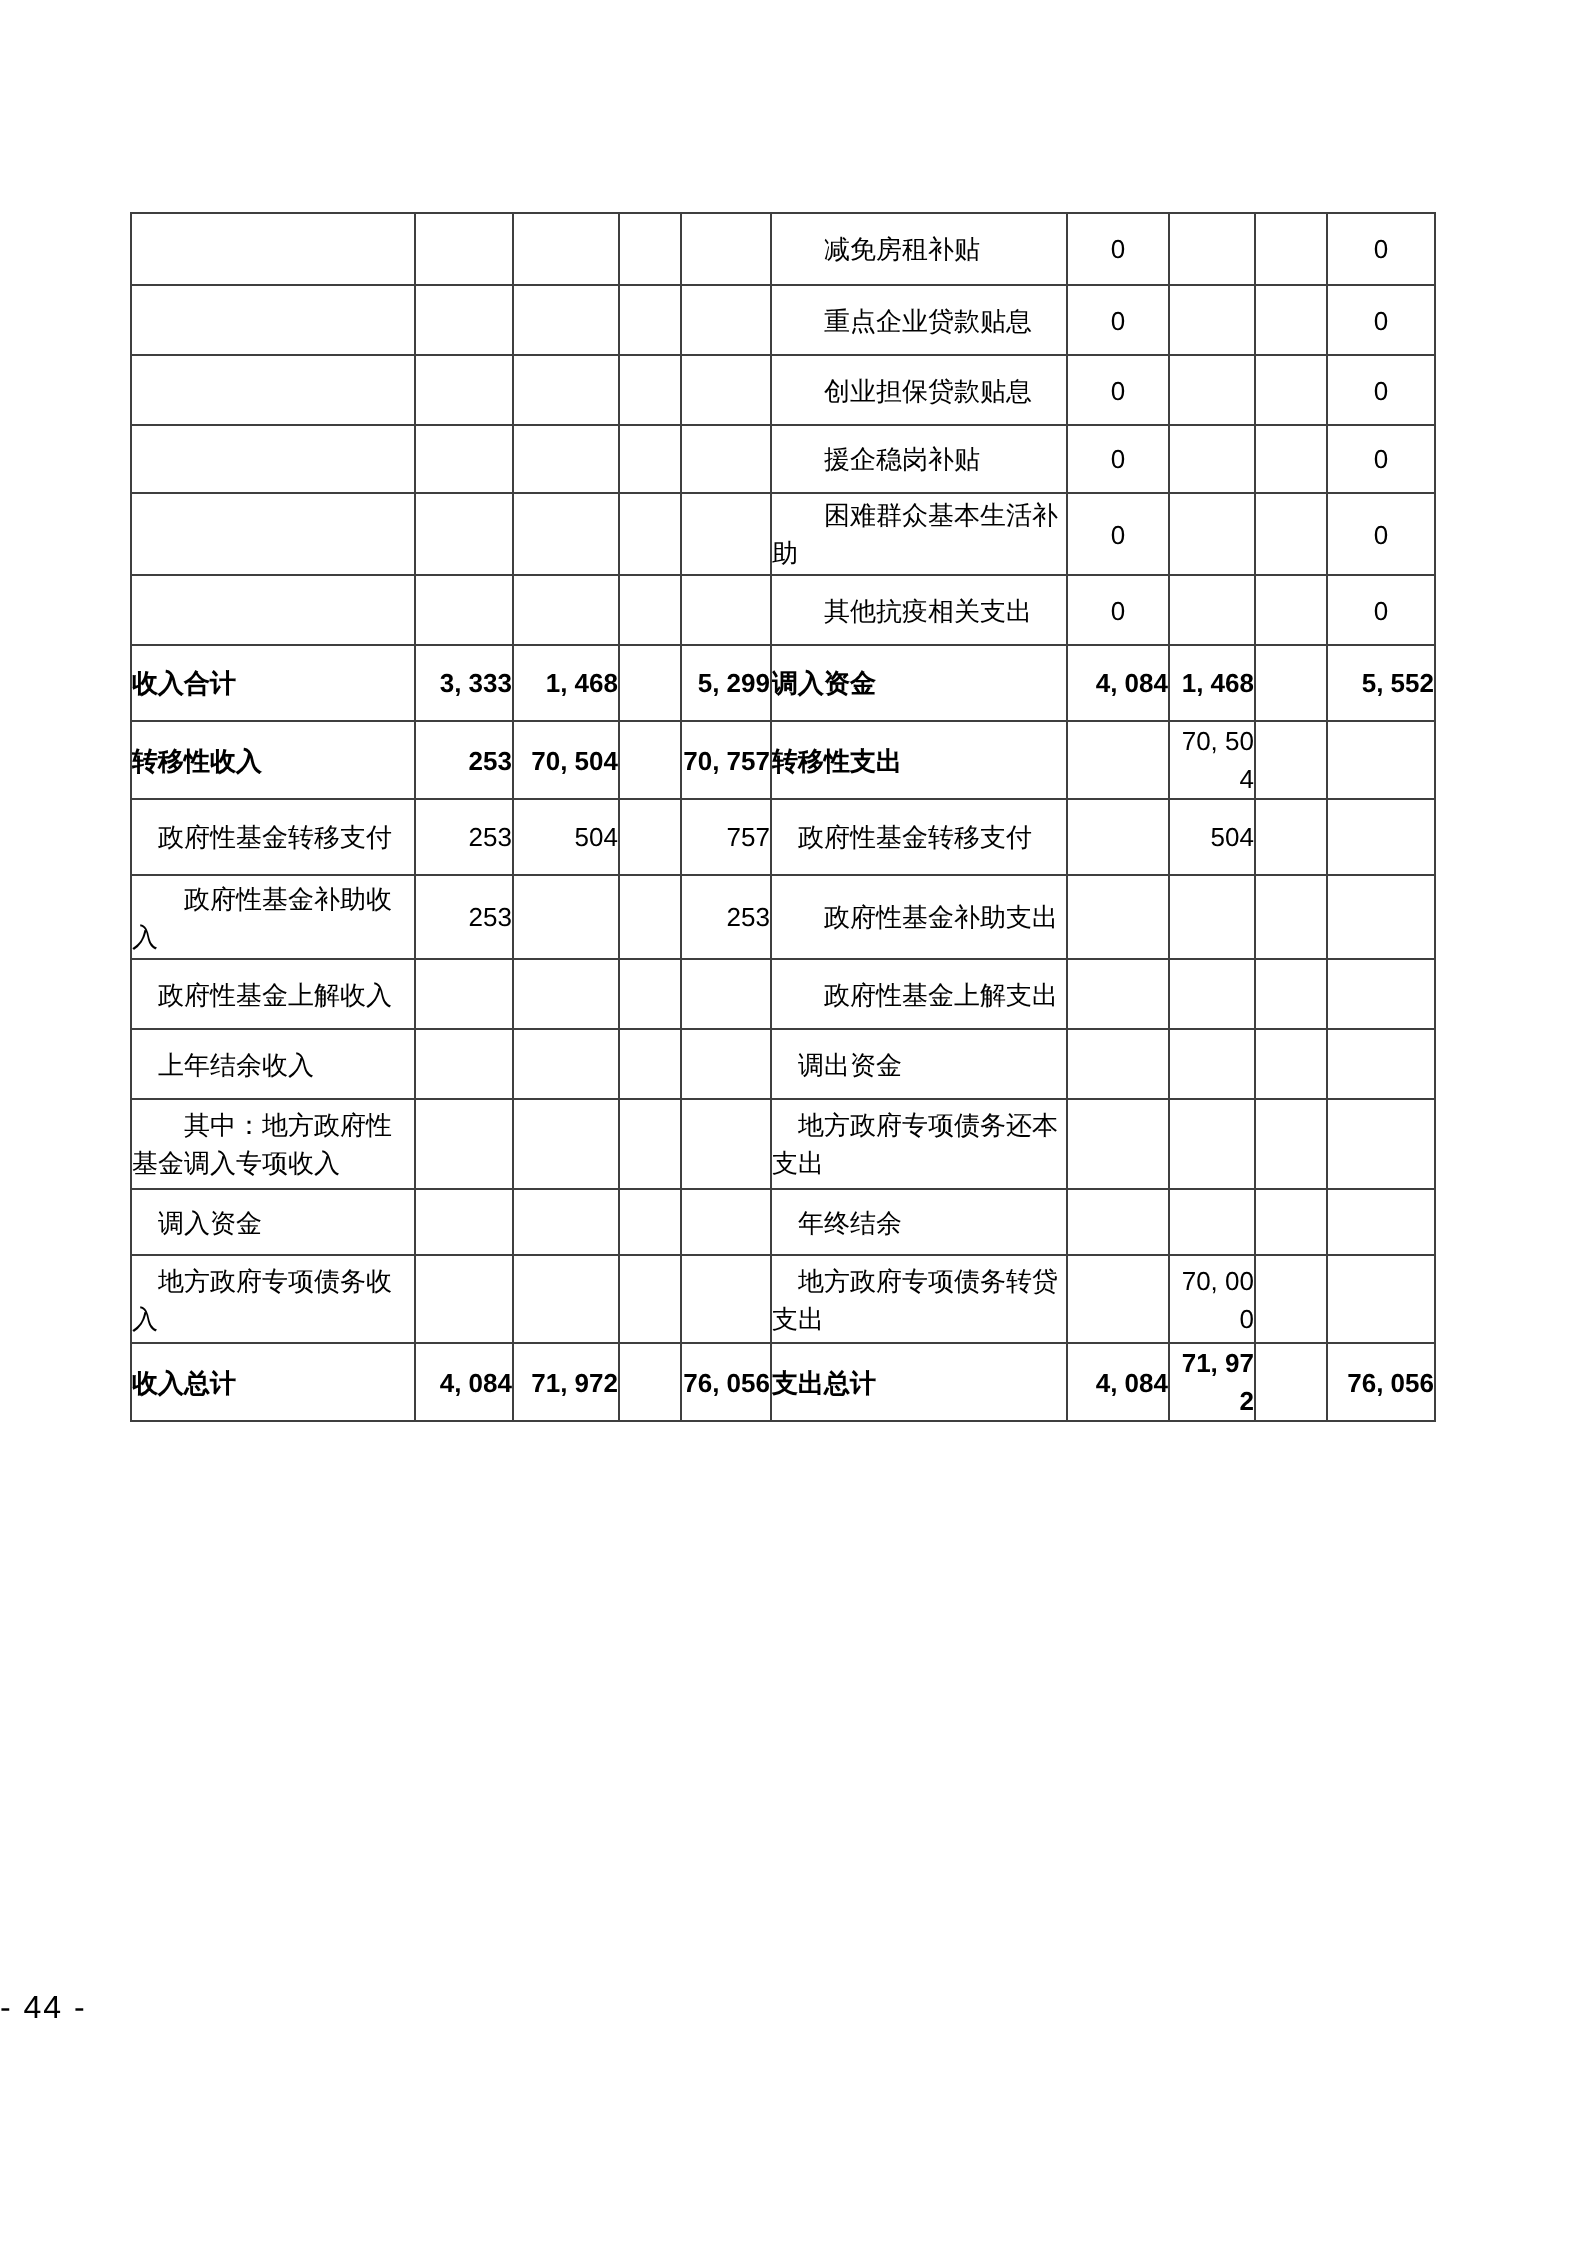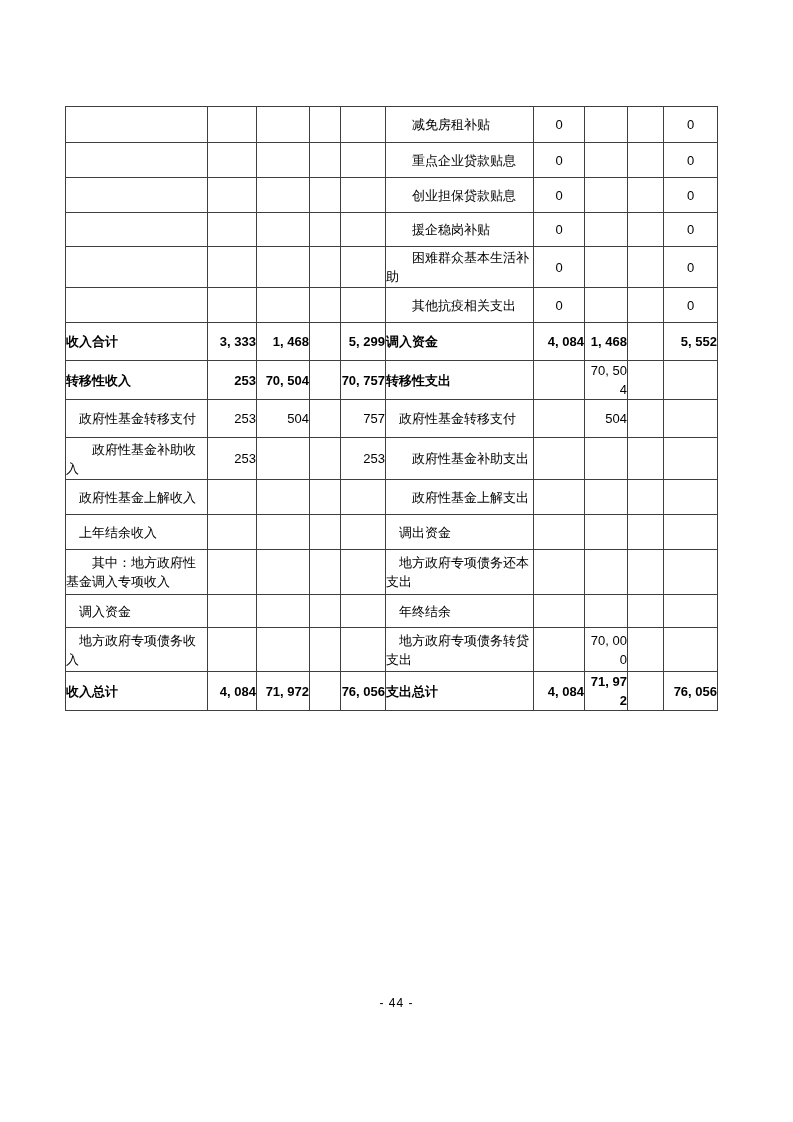--- a/index.html
+++ b/index.html
@@ -21,21 +21,21 @@
     white-space:normal; word-break:break-all;
   }
   td.lbl  { text-align:left; }
   td.lblA { padding:0 3px; }
   td.lblF { padding:0 2px; }
   td.val  { text-align:right; padding:0 4px; font-variant-numeric:tabular-nums; }
   td.val.center { text-align:center; padding:0; }
   .bold { font-weight:bold; }
   .pagenum {
     position:absolute; left:0; right:0; top:996px;
-    text-align:center; font-size:12px; letter-spacing:1px;
+    text-align:left; font-size:16px; letter-spacing:1px;
   }
 </style>
 </head>
 <body>
 
 <div class="page">
   <table class="budget">
     <colgroup>
       <col style="width:142px">
         <col style="width:49px">

